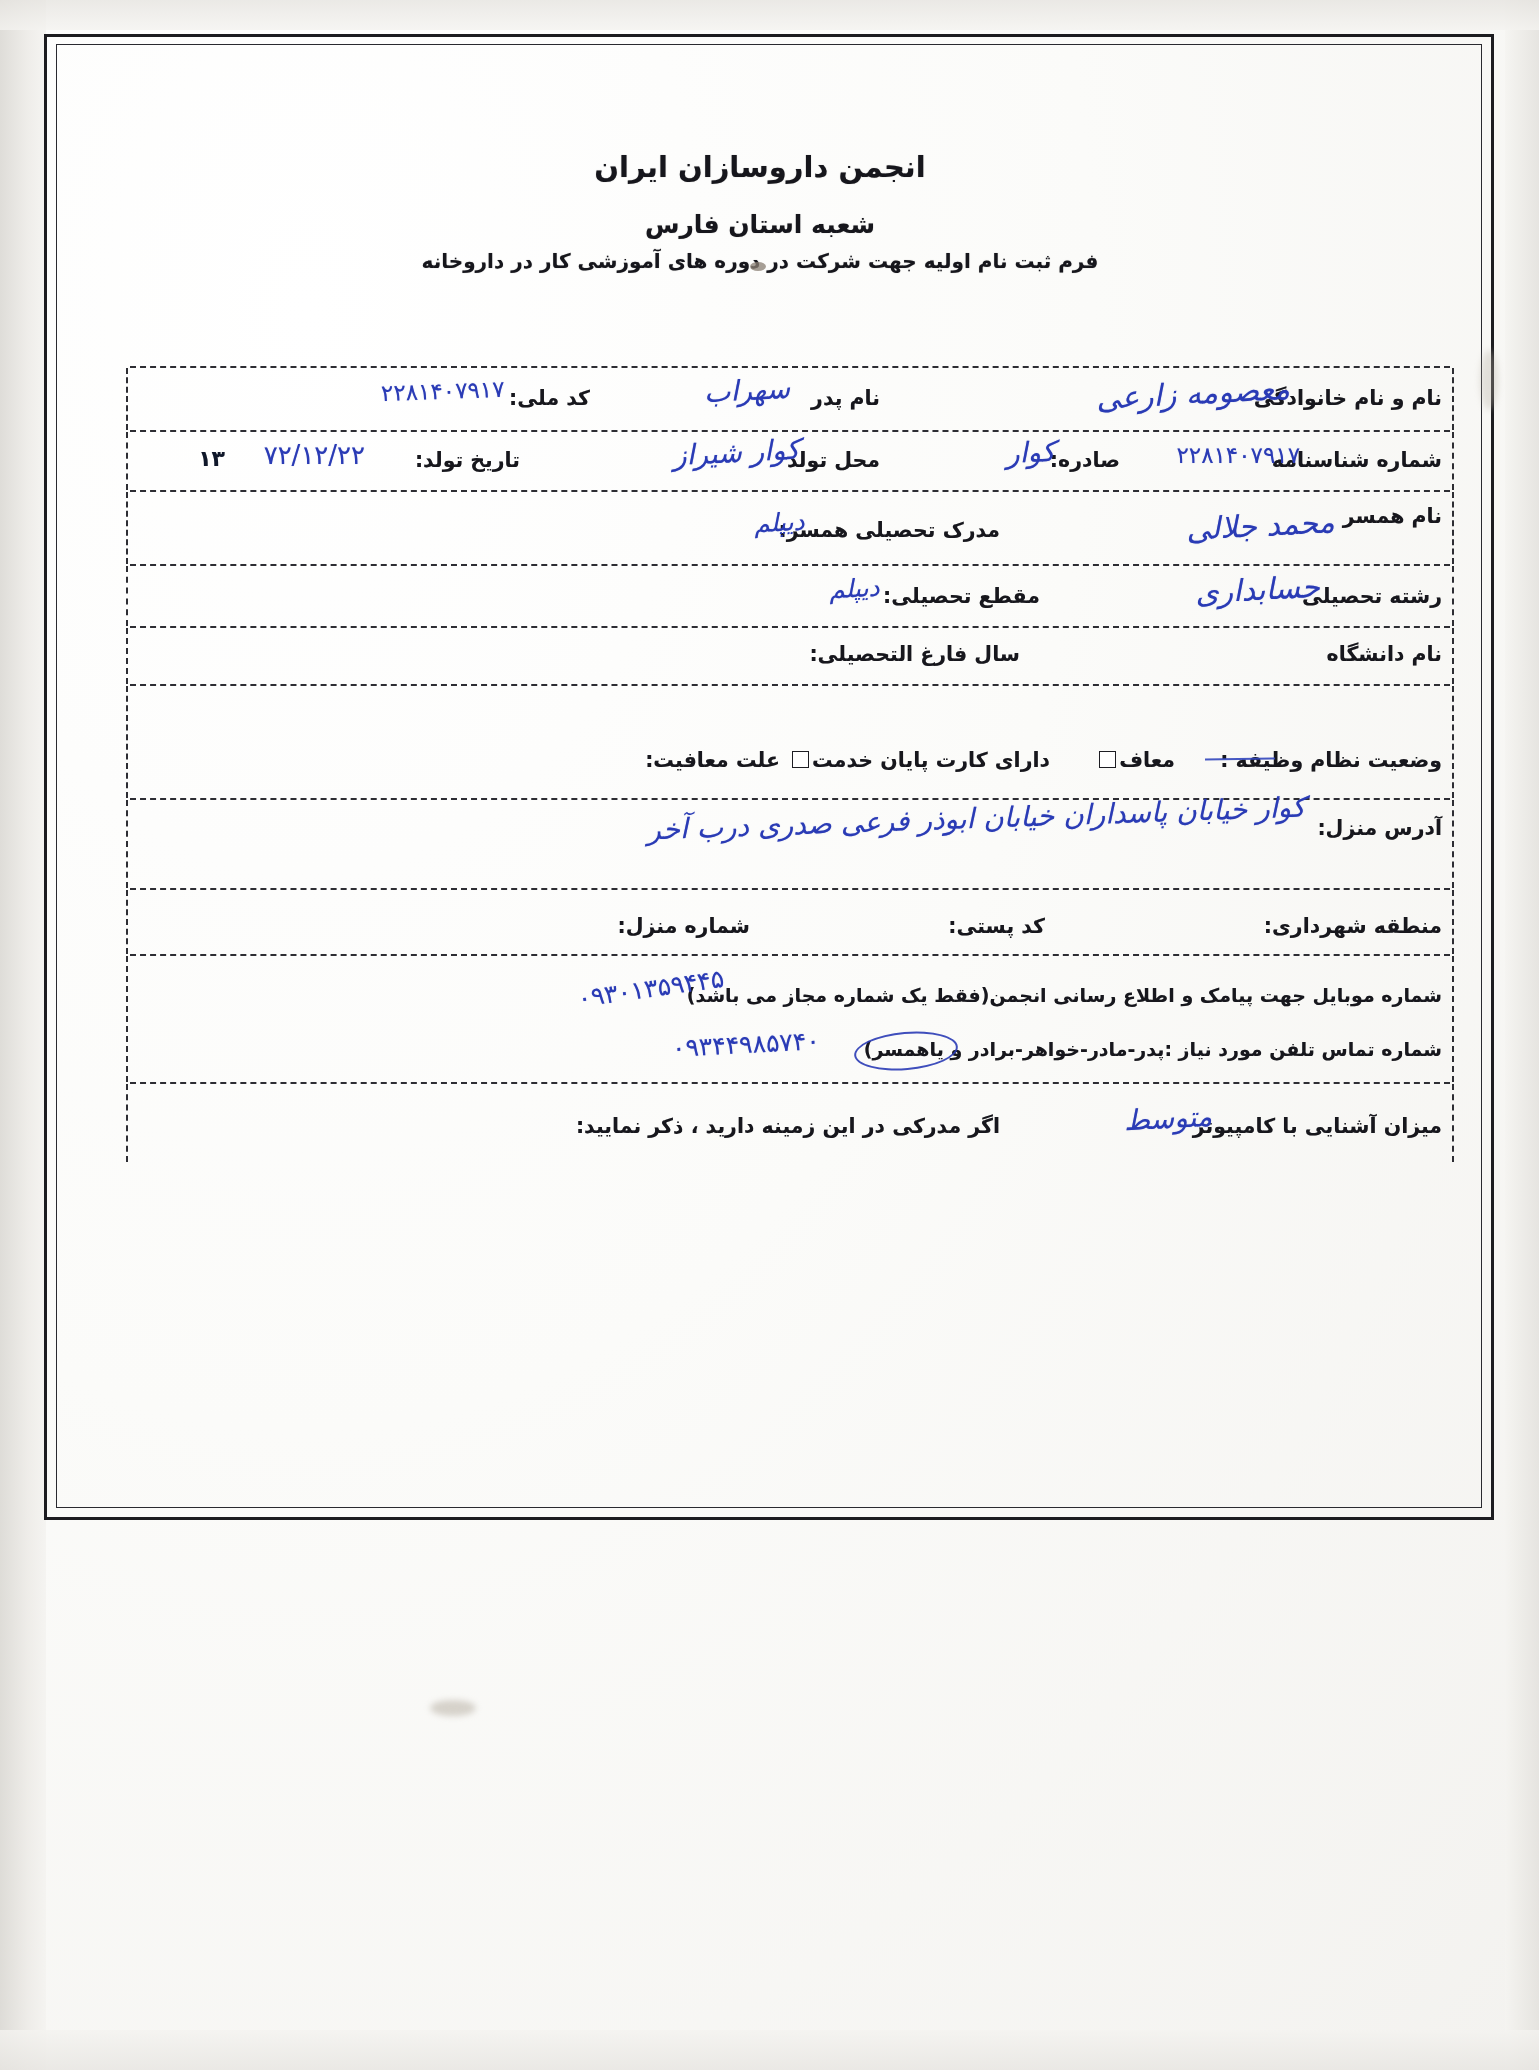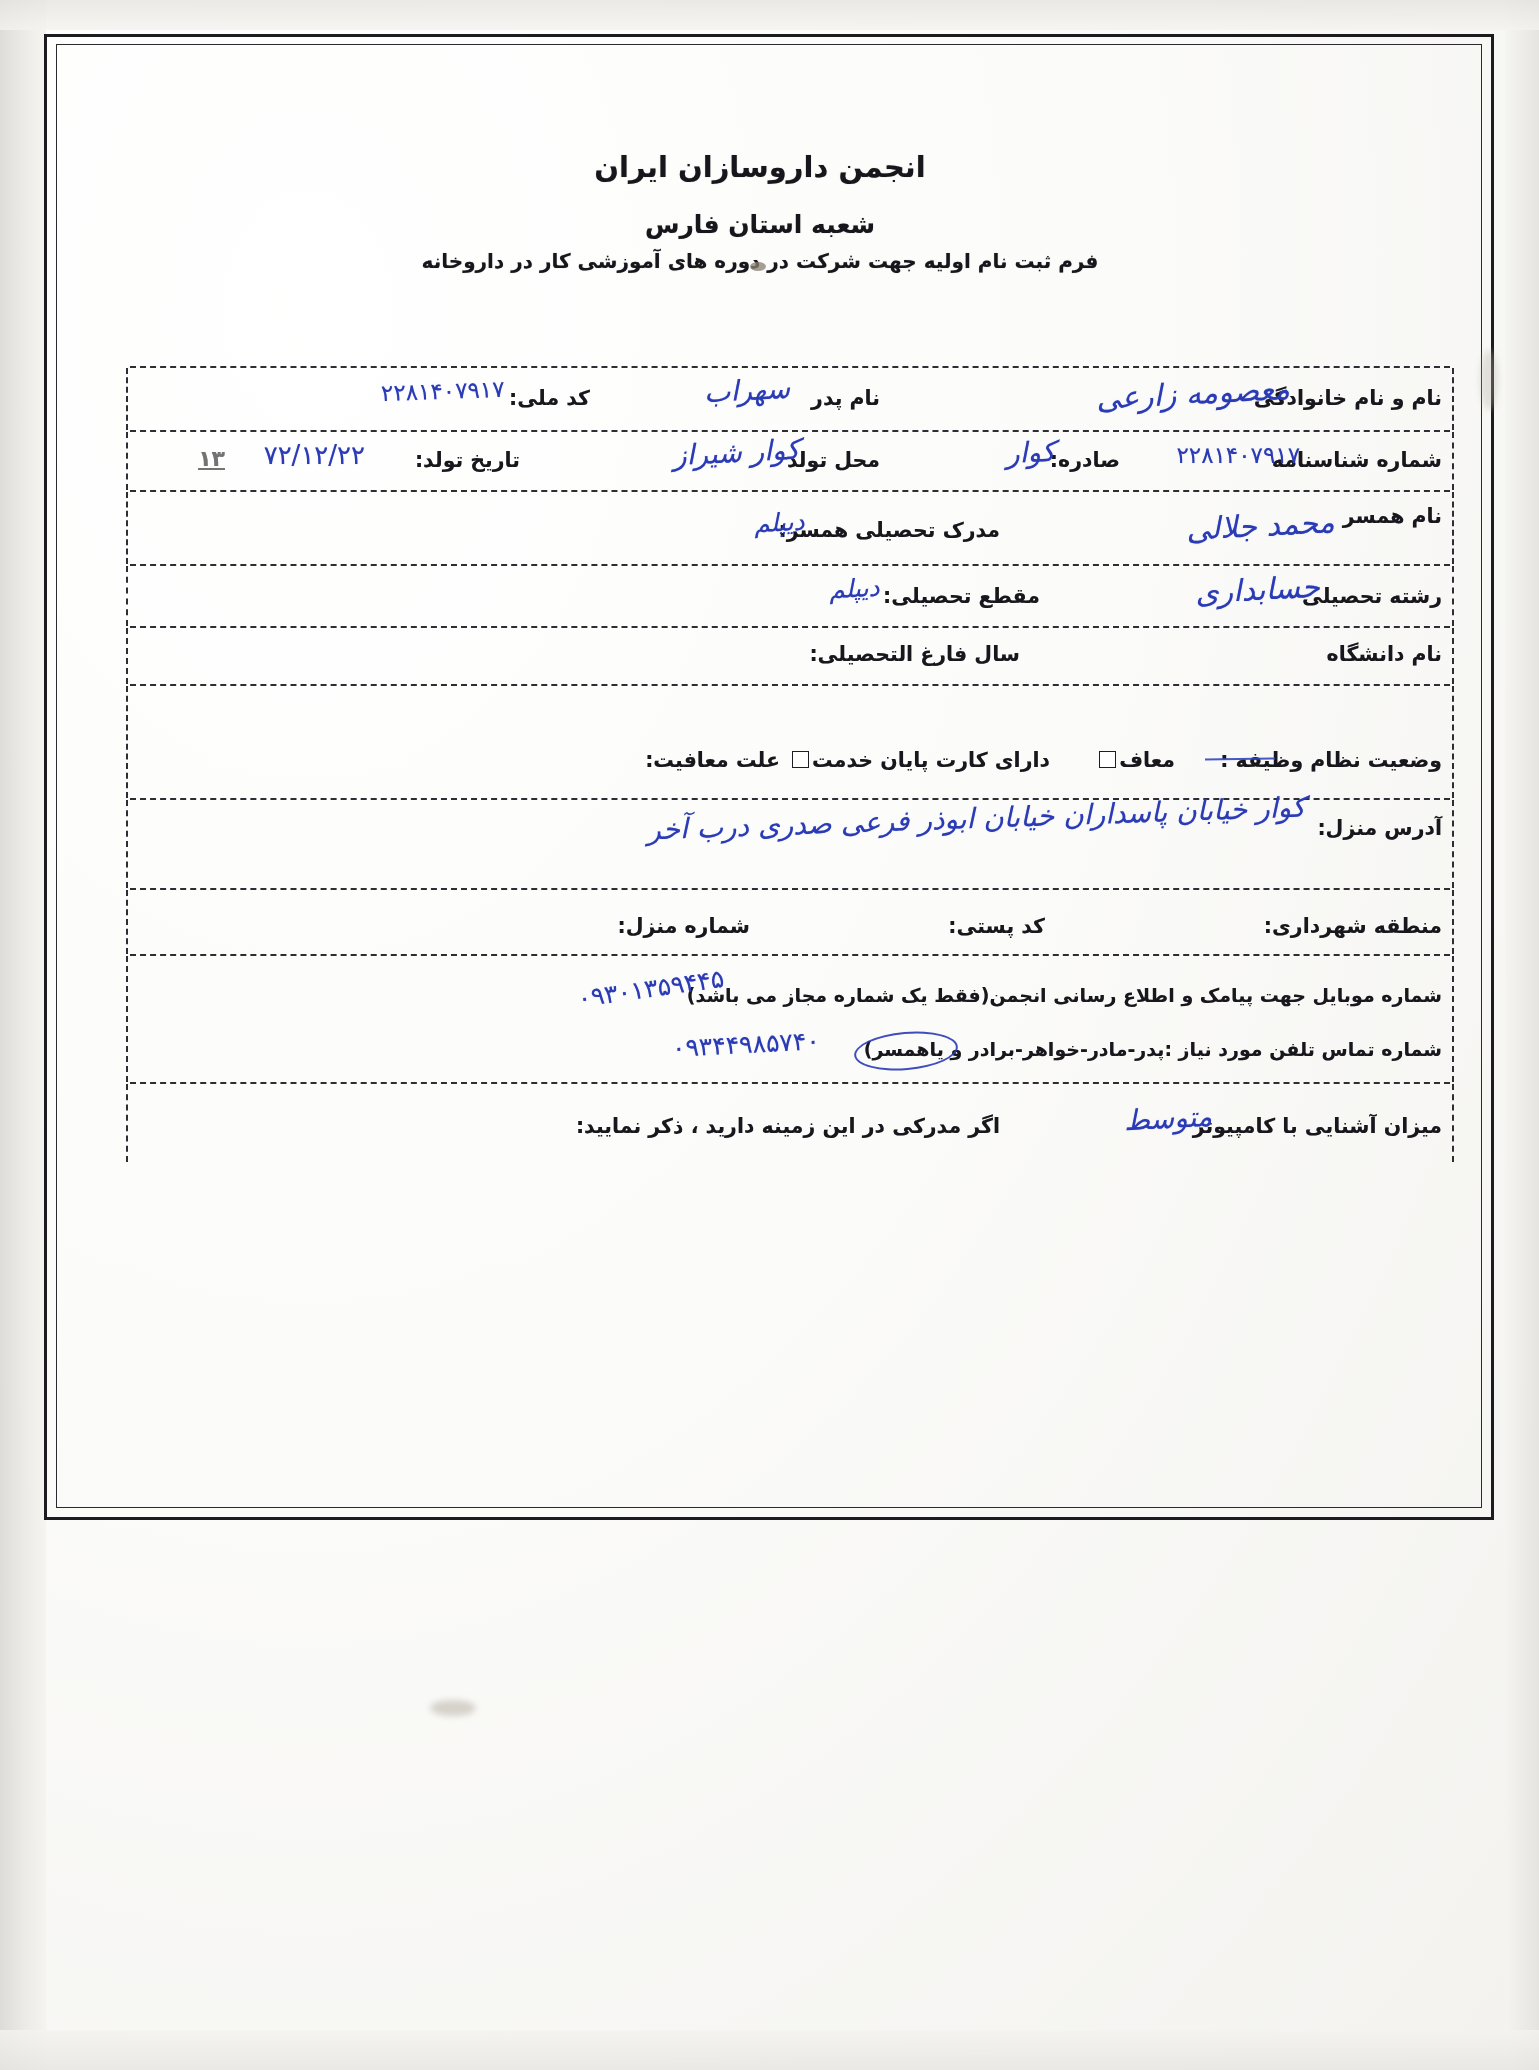--- a/index.html
+++ b/index.html
@@ -186,21 +186,21 @@
     <div class="rail-r"></div>
       <div class="rail-l"></div>
     <div class="lbl" style="right:8px;top:16px;">شماره شناسنامه</div>
     <div class="hw num" style="right:150px;top:10px;font-size:23px;">۲۲۸۱۴۰۷۹۱۷</div>
     <div class="lbl" style="right:330px;top:16px;">صادره:</div>
     <div class="hw hw-script" style="right:395px;top:4px;font-size:28px;">کوار</div>
     <div class="lbl" style="right:570px;top:16px;">محل تولد</div>
     <div class="hw hw-script" style="right:650px;top:4px;font-size:28px;">کوار شیراز</div>
     <div class="lbl" style="right:930px;top:16px;">تاریخ تولد:</div>
     <div class="hw num" style="right:1085px;top:8px;font-size:26px;">۷۲/۱۲/۲۲</div>
-    <div class="lbl" style="right:1225px;top:14px;font-size:22px;color:#737373;text-decoration:underline;">۱۳</div>
+    <div class="lbl" style="right:1225px;top:14px;font-size:22px;color:#0f172a;">۱۳</div>
   </div>
 
 
   <div class="row" style="height:74px;">
     <div class="rail-r"></div>
       <div class="rail-l"></div>
     <div class="lbl" style="right:8px;top:12px;margin-left:9px;">نام همسر</div>
     <div class="hw hw-script" style="right:115px;top:16px;">محمد جلالی</div>
     <div class="lbl" style="right:450px;top:26px;">مدرک تحصیلی همسر:</div>
     <div class="hw hw-script" style="right:645px;top:16px;font-size:25px;">دیپلم</div>

